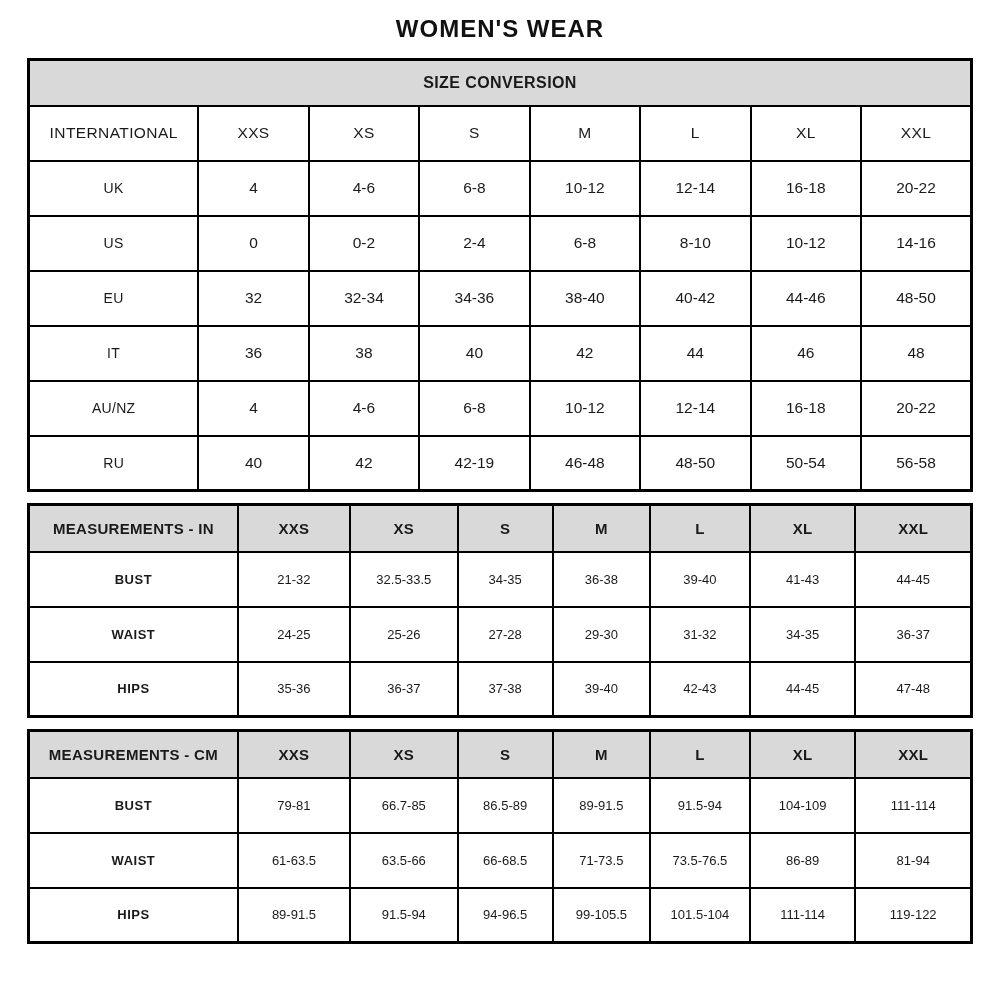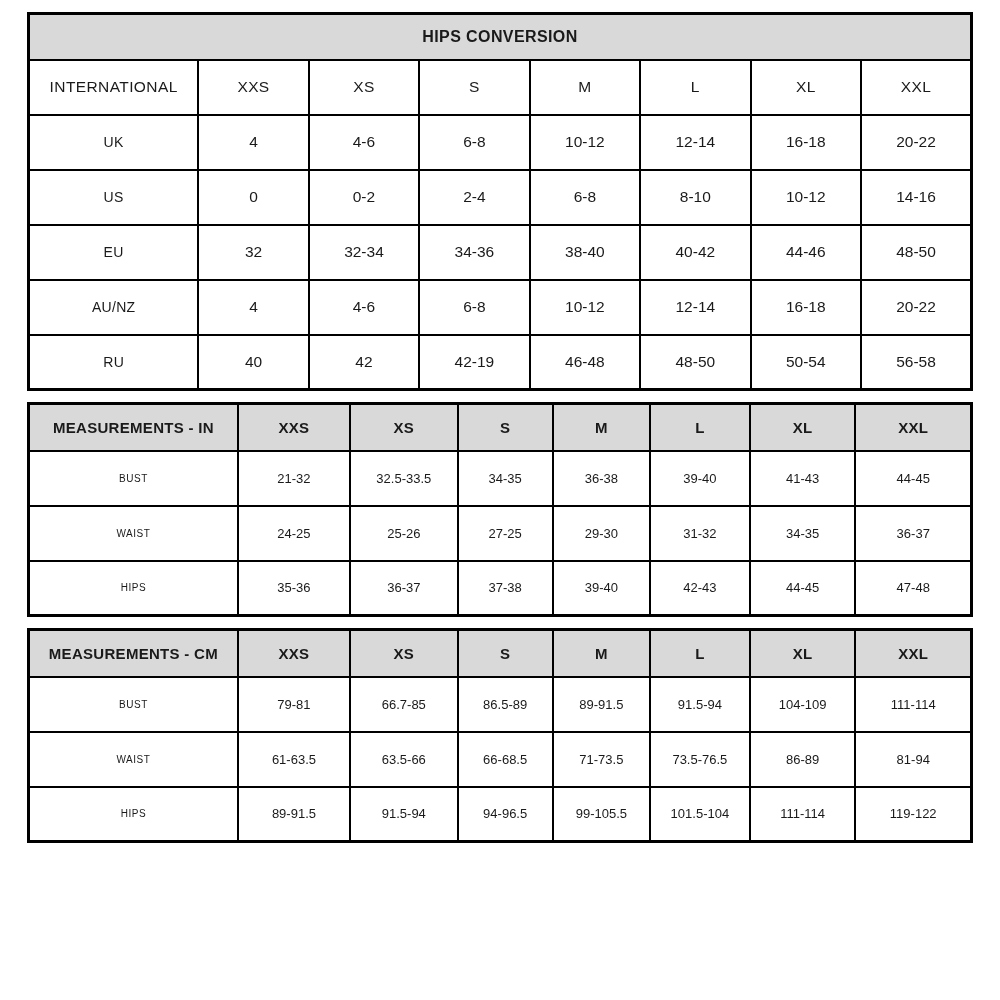--- a/index.html
+++ b/index.html
@@ -78,51 +78,52 @@
   
   .meas thead th {
     height: 47px;
     background: var(--header-bg);
     font-weight: 700;
     font-size: 15px;
     letter-spacing: 0.3px;
   }
   .meas tbody th {
     height: 55px;
-    font-weight: 400;
-    font-size: 10px;
+    font-weight: 700;
+    font-size: 13px;
     letter-spacing: 0.5px;
     text-align: center;
   }
   .meas tbody td {
     height: 55px;
     font-weight: 400;
     font-size: 13px;
   }
 </style>
 </head>
 <body>
 
 <div class="page">
 
+  <h1 class="title">WOMEN'S WEAR</h1>
 
   <table class="tbl conv">
     <colgroup>
       <col style="width:18%">
       <col style="width:11.71%">
         <col style="width:11.71%">
         <col style="width:11.71%">
       <col style="width:11.71%">
         <col style="width:11.71%">
         <col style="width:11.71%">
       <col style="width:11.71%">
     </colgroup>
   <thead>
         <tr>
-          <td colspan="8" class="banner-cell">HIPS CONVERSION</td>
+          <td colspan="8" class="banner-cell">SIZE CONVERSION</td>
         </tr>
         <tr class="colhead">
           <th>INTERNATIONAL</th>
           <th>XXS</th>
           <th>XS</th>
           <th>S</th>
           <th>M</th>
           <th>L</th>
           <th>XL</th>
           <th>XXL</th>
@@ -151,20 +152,30 @@
         </tr>
         <tr>
           <th>EU</th>
           <td>32</td>
           <td>32-34</td>
           <td>34-36</td>
           <td>38-40</td>
           <td>40-42</td>
           <td>44-46</td>
           <td>48-50</td>
+        </tr>
+        <tr>
+          <th>IT</th>
+          <td>36</td>
+          <td>38</td>
+          <td>40</td>
+          <td>42</td>
+          <td>44</td>
+          <td>46</td>
+          <td>48</td>
         </tr>
         <tr>
           <th>AU/NZ</th>
           <td>4</td>
           <td>4-6</td>
           <td>6-8</td>
           <td>10-12</td>
           <td>12-14</td>
           <td>16-18</td>
           <td>20-22</td>
@@ -213,21 +224,21 @@
           <td>34-35</td>
           <td>36-38</td>
           <td>39-40</td>
           <td>41-43</td>
           <td>44-45</td>
         </tr>
         <tr>
           <th>WAIST</th>
           <td>24-25</td>
           <td>25-26</td>
-          <td>27-25</td>
+          <td>27-28</td>
           <td>29-30</td>
           <td>31-32</td>
           <td>34-35</td>
           <td>36-37</td>
         </tr>
         <tr>
           <th>HIPS</th>
           <td>35-36</td>
           <td>36-37</td>
           <td>37-38</td>

